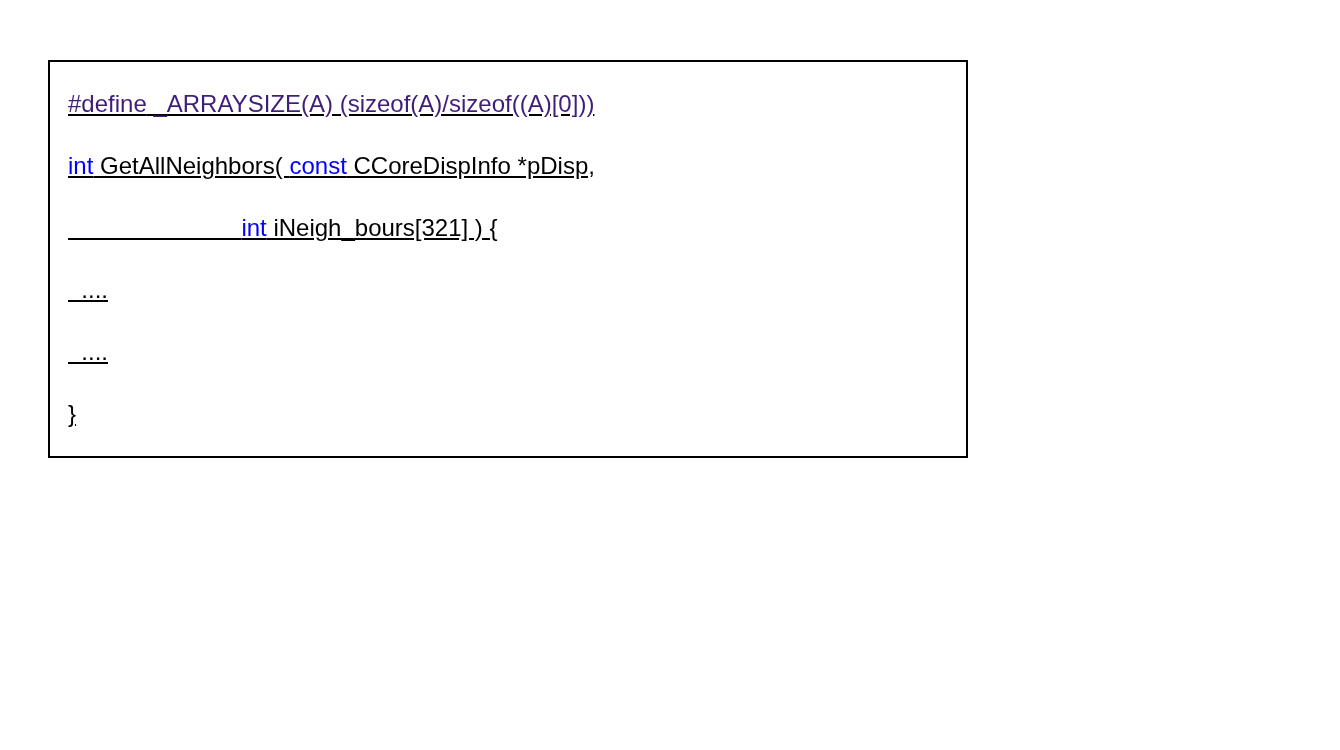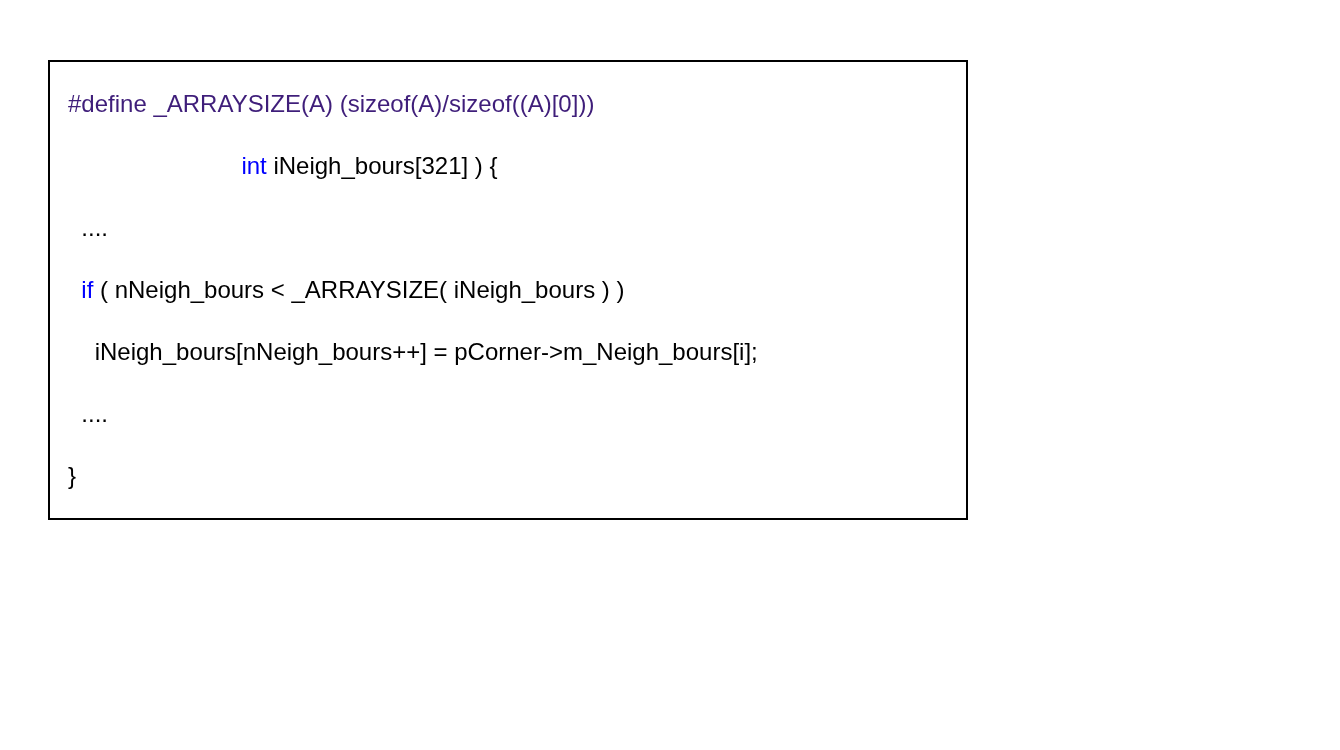--- a/index.html
+++ b/index.html
@@ -17,37 +17,36 @@
     width: 920px;
     border: 2px solid #000;
     box-sizing: border-box;
     padding: 24px 18px 24px 18px;
     font-size: 24px;
     line-height: 1.5;
     color: #000;
   }
   .keyword { color: #0000ff; }
   .macro   { color: #3f1e7a; }
-  .para { margin: 0 0 26px 0; white-space: pre; }
+  .para { margin: 0 0 26px 0; white-space: pre; text-decoration: underline; }
   .para:last-child { margin-bottom: 0; }
   .wrap { white-space: pre-wrap; }
 </style>
 </head>
 <body>
 
 <div class="code-box">
 
 <p class="para"><span class="macro">#define</span><span class="macro"> _ARRAYSIZE(A) (sizeof(A)/sizeof((A)[0]))</span></p>
 
+<p class="para"><span class="keyword">int</span><span> GetAllNeighbors( </span><span class="keyword">const</span><span> CCoreDispInfo *pDisp,</span></p>
 
 <p class="para"><span>                          </span><span class="keyword">int</span><span> iNeigh_bours[321] ) {</span></p>
 
 <p class="para">  ....</p>
 
-<p class="para"><span>  </span><span class="keyword">if</span><span> ( nNeigh_bours &lt; _ARRAYSIZE( iNeigh_bours ) )</span></p>
 
-<p class="para wrap">    iNeigh_bours[nNeigh_bours++] = pCorner-&gt;m_Neigh_bours[i];</p>
 
 <p class="para">  ....</p>
 
 <p class="para">}</p>
 
 </div>
 
 </body></html>

